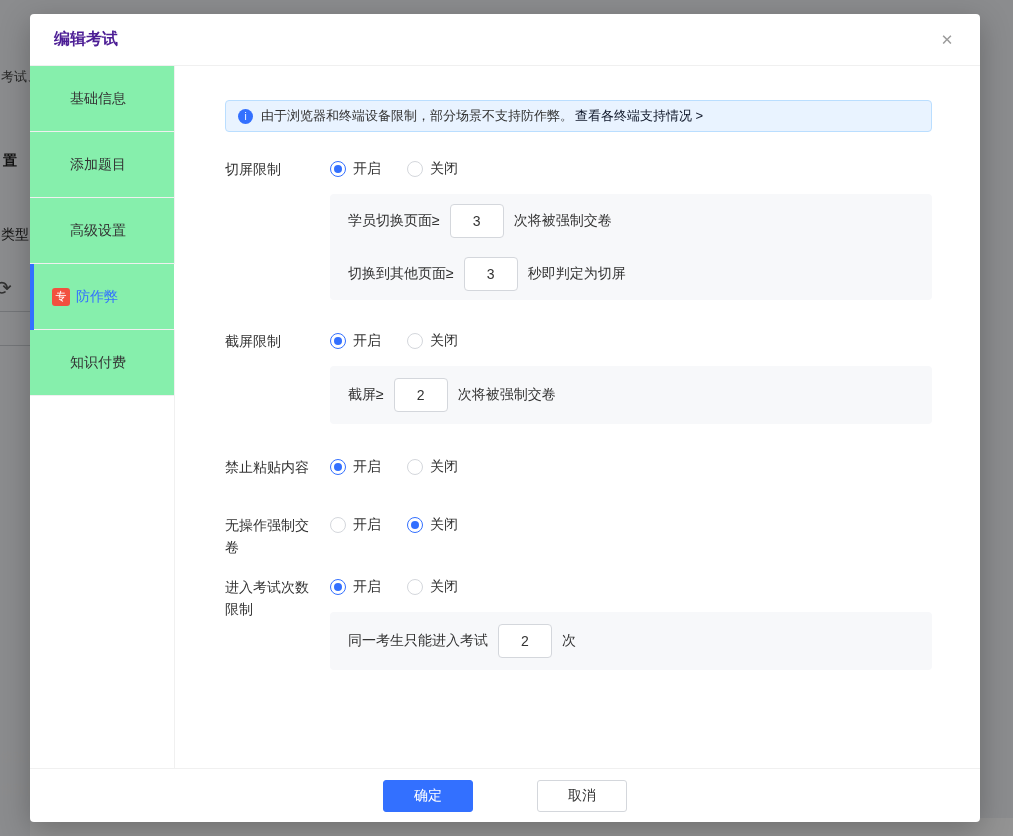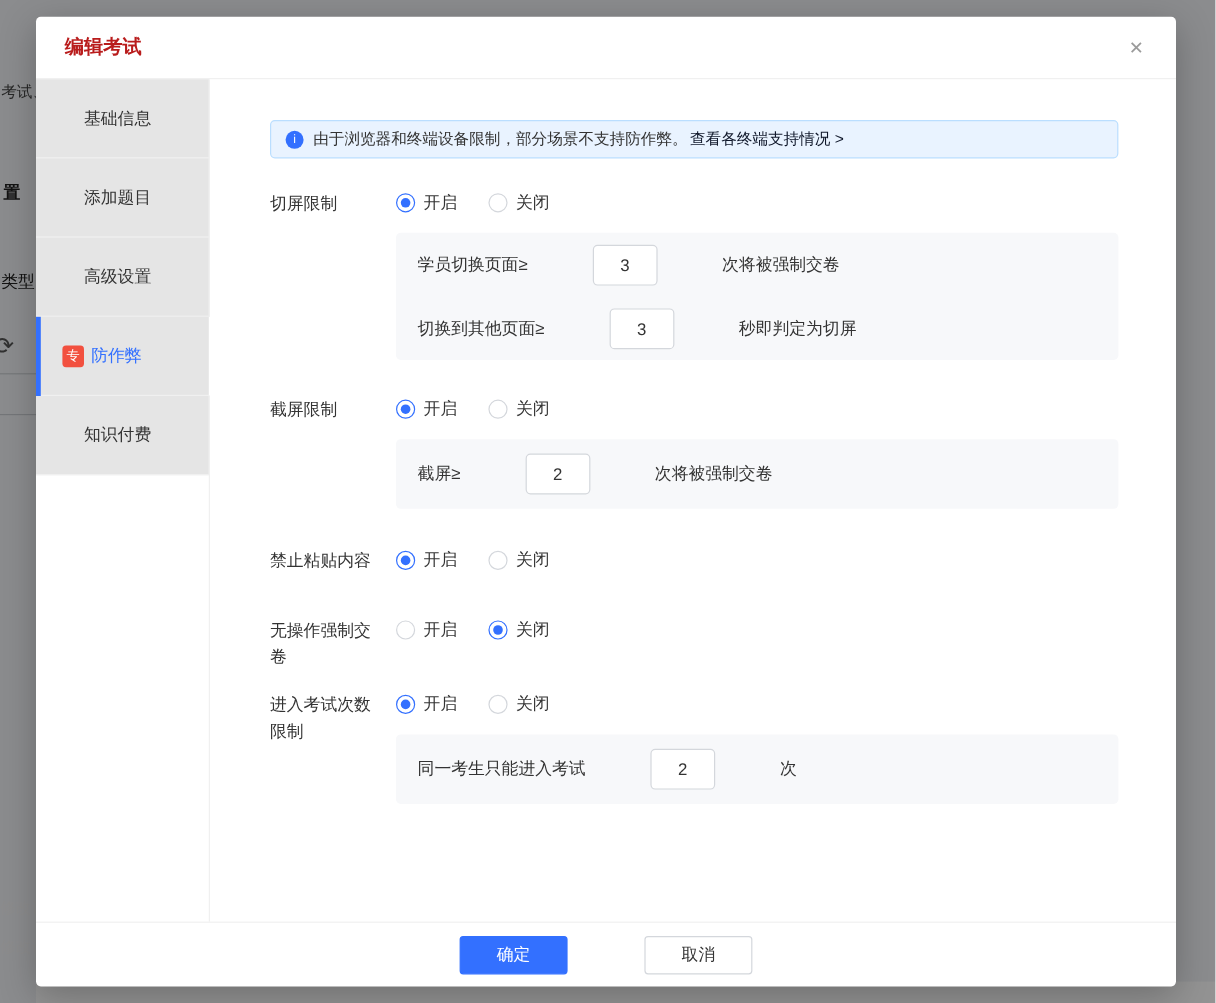--- a/index.html
+++ b/index.html
@@ -28,34 +28,34 @@
   .modal {
     position:absolute; left:30px; top:14px; width:950px; height:808px;
     background:#fff; border-radius:4px; z-index:20;
     display:flex; flex-direction:column;
     box-shadow:0 8px 30px rgba(0,0,0,0.25);
   }
   .modal-header {
     flex:0 0 52px; display:flex; align-items:center; justify-content:space-between;
     padding:0 20px 0 24px; border-bottom:1px solid #f0f0f0;
   }
-  .modal-title { font-size:16px; font-weight:bold; color:#b91c1c; }
+  .modal-title { font-size:16px; font-weight:bold; color:#4c1d95; }
   .close-btn {
     width:26px; height:26px; display:flex; align-items:center; justify-content:center;
     font-size:15px; color:#9b9b9b; cursor:pointer;
   }
 
   .modal-body { flex:1; display:flex; min-height:0; }
 
   
   .sidebar { flex:0 0 145px; width:145px; border-right:1px solid #f0f0f0; }
   .side-item {
     height:66px; display:flex; align-items:center; padding-left:40px;
     font-size:14px; color:#333; cursor:pointer; position:relative;
-    border-bottom:1px solid #f0f0f0; background:#e5e5e5;
+    border-bottom:1px solid #f0f0f0; background:#86efac;
   }
   .side-item.active { color:#3370ff; padding-left:22px; margin-right:-1px; border-right:1px solid #fff; }
   .side-item.active::before {
     content:""; position:absolute; left:0; top:0; bottom:-1px; width:4px; background:#3370ff;
   }
   .pro-badge {
     width:18px; height:18px; margin-right:6px; background:#f2503f; color:#fff;
     border-radius:3px; font-size:11px; display:flex; align-items:center; justify-content:center;
   }
 
@@ -92,21 +92,21 @@
     background:#fff; position:relative; flex:0 0 16px;
   }
   .radio.checked { border-color:#3370ff; }
   .radio.checked::after {
     content:""; position:absolute; left:3px; top:3px; width:8px; height:8px;
     border-radius:50%; background:#3370ff;
   }
   .radio-text { margin-left:7px; font-size:14px; color:#333; }
 
   .panel { margin-top:14px; background:#f7f8fa; border-radius:4px; }
-  .panel-row { height:53px; display:flex; align-items:center; padding:0 18px; font-size:14px; color:#333;gap:44px; }
+  .panel-row { height:53px; display:flex; align-items:center; padding:0 18px; font-size:14px; color:#333; }
   .panel-row.tall { height:58px; }
   .num-input {
     width:54px; height:34px; margin:0 10px; border:1px solid #d4d7dc; border-radius:4px;
     background:#fff; text-align:center; font-size:14px; color:#333;
     font-family:"Liberation Sans","DejaVu Sans",sans-serif; outline:none;
   }
 
   .modal-footer {
     flex:0 0 54px; border-top:1px solid #f0f0f0;
     display:flex; align-items:center; justify-content:center; gap:16px;

